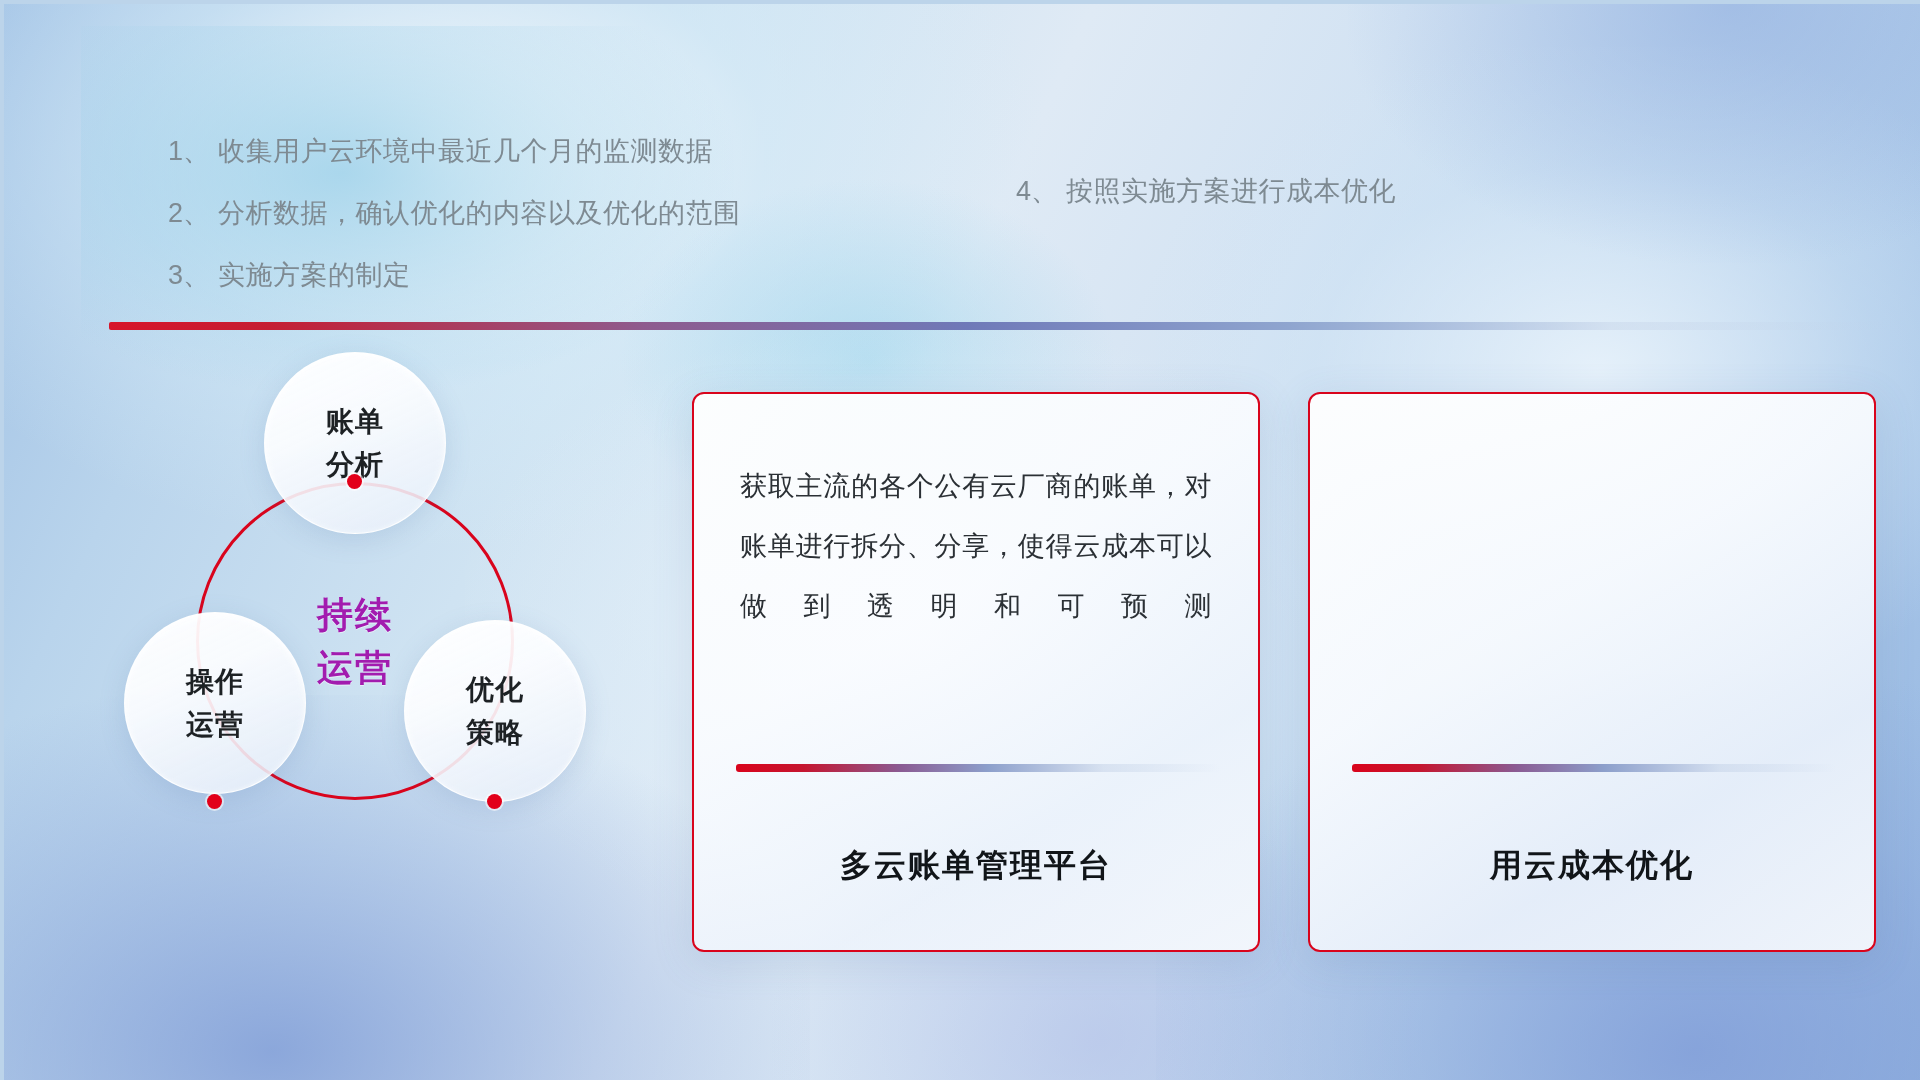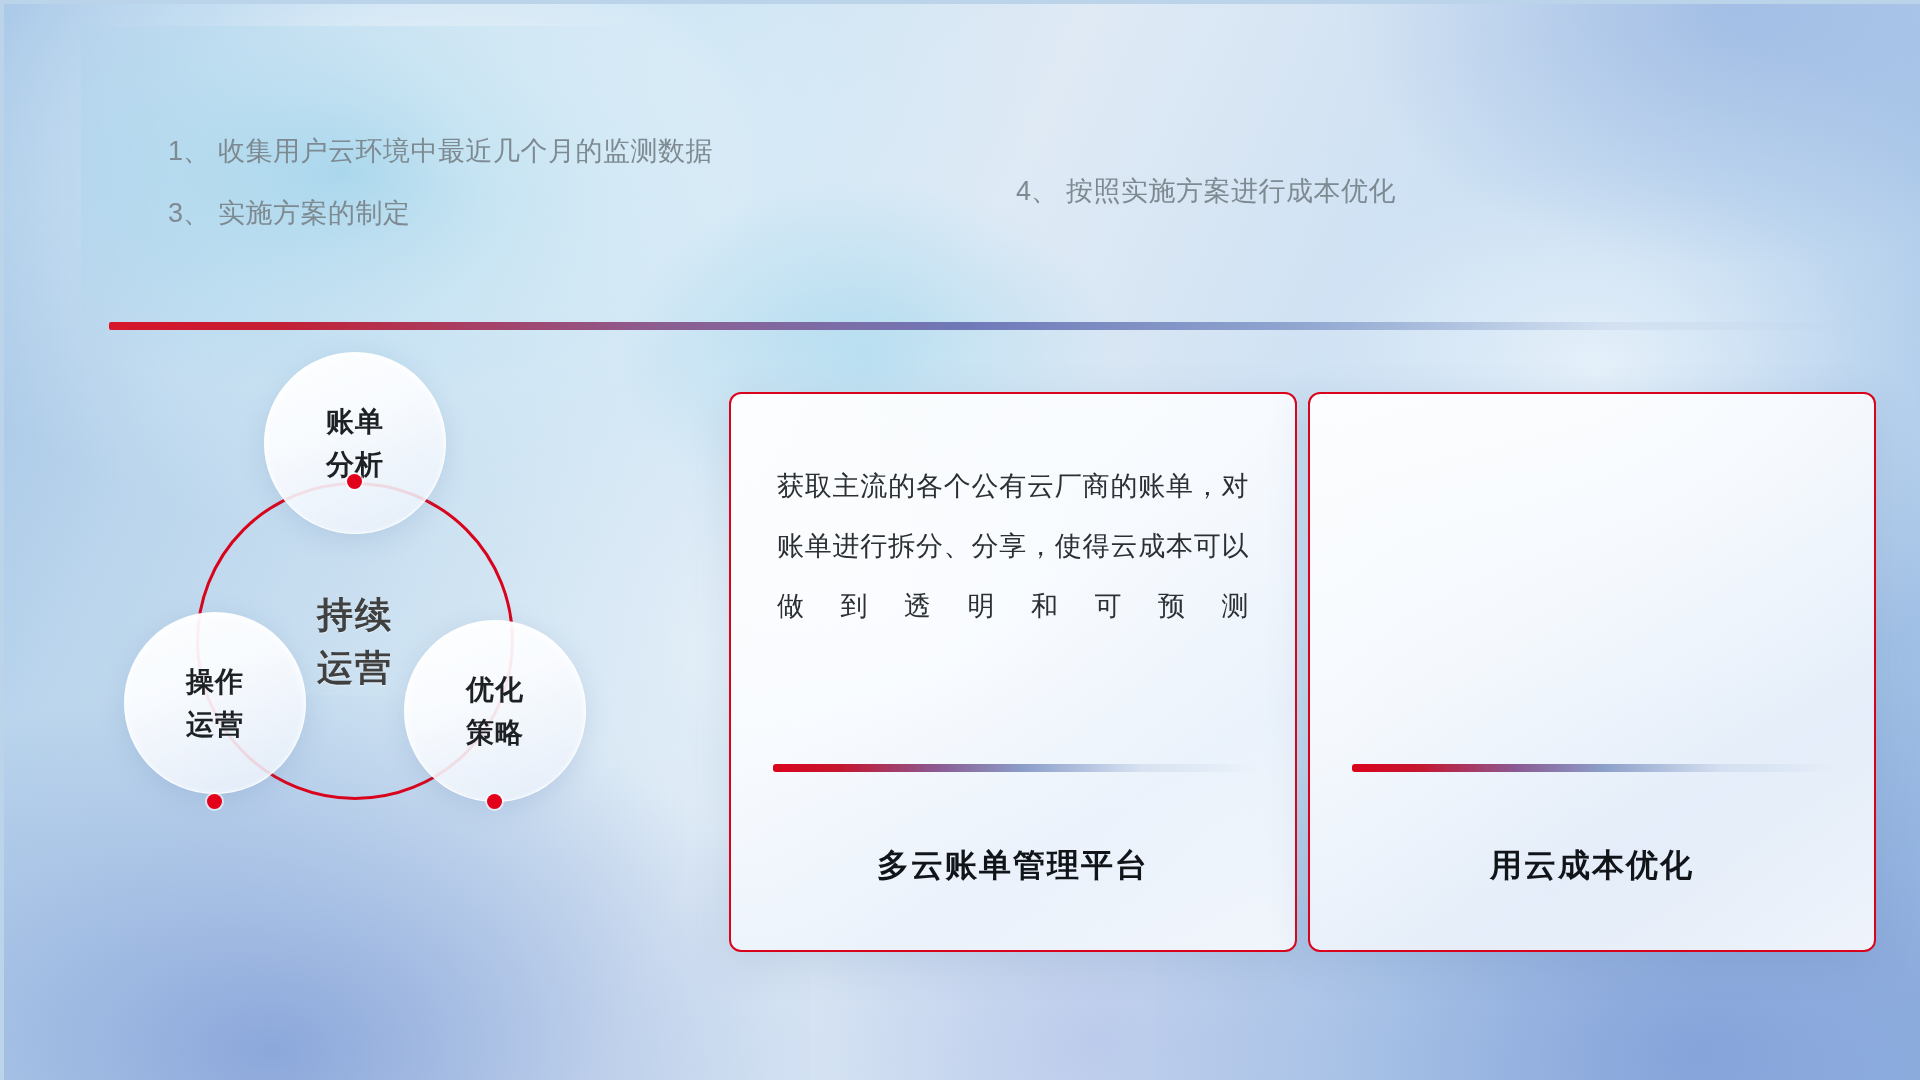--- a/index.html
+++ b/index.html
@@ -113,42 +113,42 @@
     position:absolute; left:97px; top:130px; width:318px; height:318px;
     border-radius:50%;
     border:3px solid #d9041c;
   }
   .ring-center{
     position:absolute; left:97px; top:130px; width:318px; height:318px;
     display:flex; align-items:center; justify-content:center;
   }
   .ring-label{
     font-size:36px; line-height:45px; font-weight:800;
-    color:#404040; letter-spacing:2px; text-align:center;
+    color:#a21caf; letter-spacing:2px; text-align:center;
     text-shadow:0 1px 0 rgba(255,255,255,.5);
   }
   .dot{
     position:absolute; width:15px; height:15px; border-radius:50%;
     background:#e2001a; box-shadow:0 0 0 2px rgba(255,255,255,.55);
   }
   .dot-top   { left:248px; top:122px; }
   .dot-left  { left:108px; top:442px; }
   .dot-right { left:388px; top:442px; }
 
   
   .card{
     position:absolute; top:388px; width:568px; height:560px;
     border:2px solid #d9041c;
     border-radius:12px;
     background:linear-gradient(150deg, rgba(255,255,255,.94) 0%, rgba(250,252,255,.9) 40%, rgba(238,244,252,.88) 72%, rgba(246,249,253,.93) 100%);
     box-shadow:0 10px 40px rgba(80,110,160,.16);
     padding:58px 42px 0 42px;
     overflow:hidden;
   }
-  .card-1 { left:725px;border-radius:12px; }
+  .card-1 { left:688px;border-radius:12px; }
   .card-2 { left:1304px; }
 
   .card-body{
     font-size:27px;
     line-height:60px;
     color:#2b3035;
     letter-spacing:.5px;
     text-align:justify;
     text-align-last:justify;
   }
@@ -180,20 +180,23 @@
   <div class="bg-blue-br"></div>
 </div>
 
 <div class="page">
 
   <div class="steps-left">
     <div class="step-line">
       <span class="num">1、</span><span>收集用户云环境中最近几个月的监测数据</span>
     </div>
     <div class="step-line">
+      <span class="num">2、</span><span>分析数据，确认优化的内容以及优化的范围</span>
+    </div>
+    <div class="step-line">
       <span class="num">3、</span><span>实施方案的制定</span>
     </div>
   </div>
 
   <div class="steps-right">
     <div class="step-line">
       <span class="num">4、</span><span>按照实施方案进行成本优化</span>
     </div>
   </div>
 

